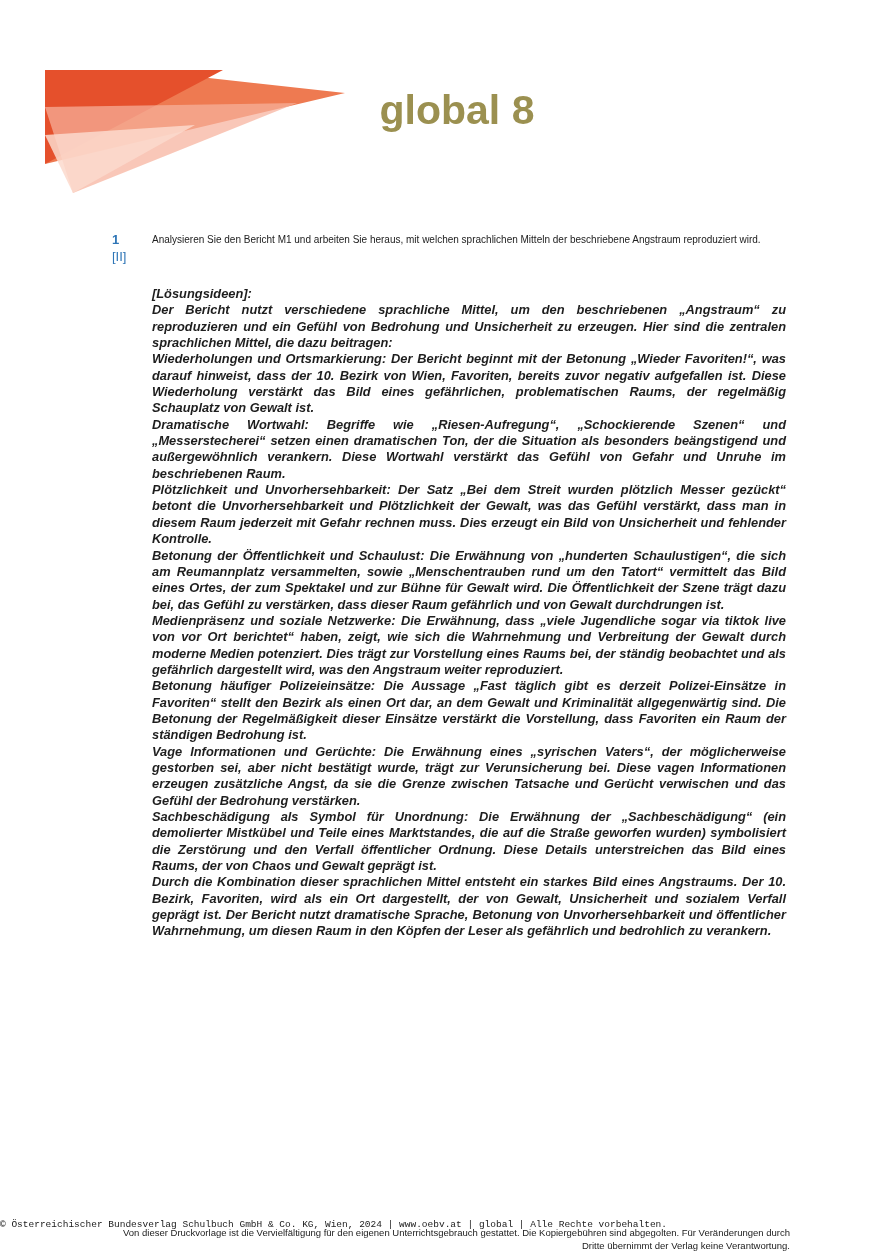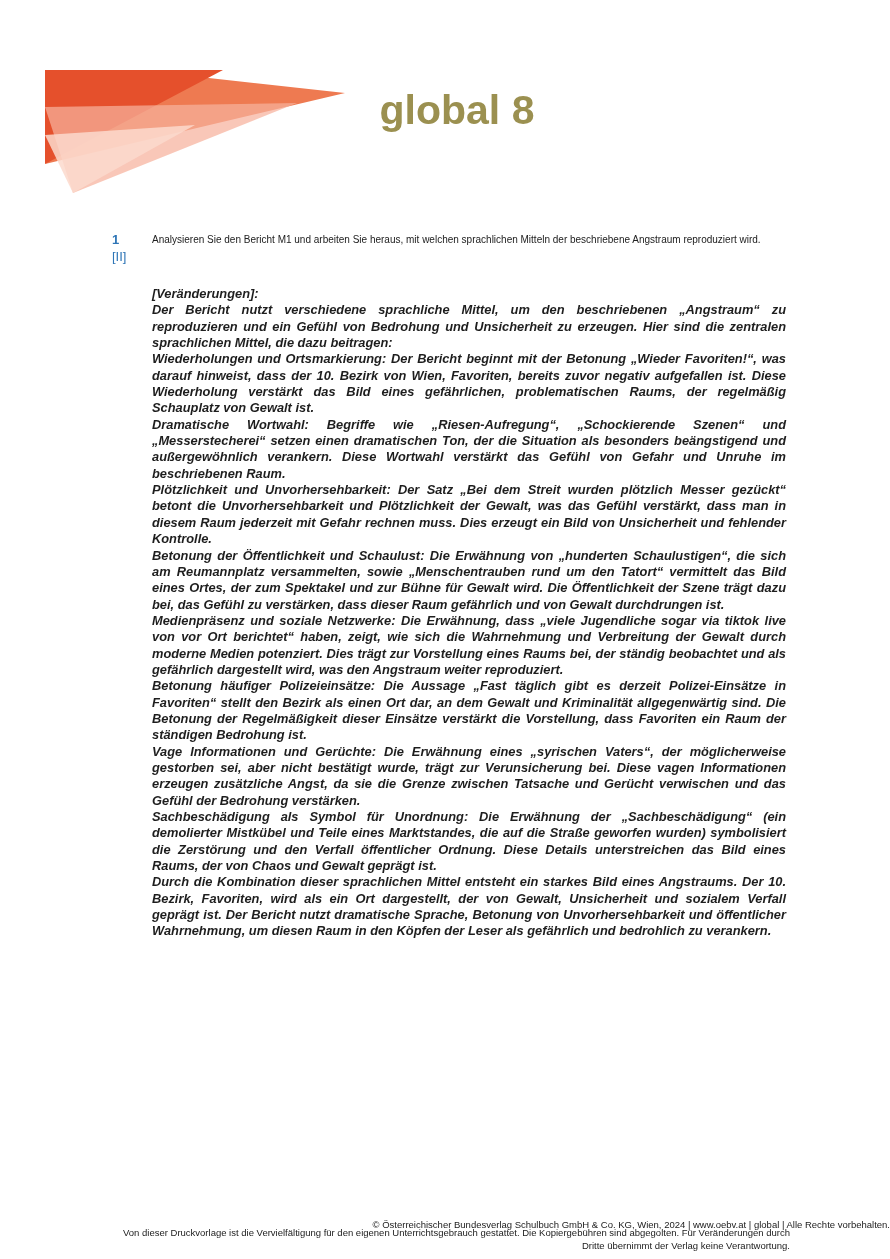--- a/index.html
+++ b/index.html
@@ -95,23 +95,24 @@
     left: 101px;
     top: 1118px;
     width: 76px;
     height: 70px;
   }
   .footer-line1 {
     position: absolute;
     top: 1180px;
     left: 0;
     width: 100%;
-    text-align: right;
+    text-align: left;
     font-size: 9.5px;
     color: #212121;
+    font-family: Liberation Mono, monospace;
   }
   .footer-line2 {
     position: absolute;
     top: 1187px;
     left: 106px;
     width: 684px;
     font-size: 9.5px;
     line-height: 1.4;
     color: #212121;
     text-align: right;
@@ -136,21 +137,21 @@
 
   <div class="task-row">
     <div class="task-marker">
       <div class="task-number">1</div>
       <div class="task-level">[II]</div>
     </div>
     <div class="task-text">Analysieren Sie den Bericht M1 und arbeiten Sie heraus, mit welchen sprachlichen Mitteln der beschriebene Angstraum reproduziert wird.</div>
   </div>
 
   <div class="solution">
-    <p class="intro">[Veränderungen]:</p>
+    <p class="intro">[Lösungsideen]:</p>
     <p>Der Bericht nutzt verschiedene sprachliche Mittel, um den beschriebenen „Angstraum“ zu reproduzieren und ein Gefühl von Bedrohung und Unsicherheit zu erzeugen. Hier sind die zentralen sprachlichen Mittel, die dazu beitragen:</p>
     <p>Wiederholungen und Ortsmarkierung: Der Bericht beginnt mit der Betonung „Wieder Favoriten!“, was darauf hinweist, dass der 10. Bezirk von Wien, Favoriten, bereits zuvor negativ aufgefallen ist. Diese Wiederholung verstärkt das Bild eines gefährlichen, problematischen Raums, der regelmäßig Schauplatz von Gewalt ist.</p>
     <p>Dramatische Wortwahl: Begriffe wie „Riesen-Aufregung“, „Schockierende Szenen“ und „Messerstecherei“ setzen einen dramatischen Ton, der die Situation als besonders beängstigend und außergewöhnlich verankern. Diese Wortwahl verstärkt das Gefühl von Gefahr und Unruhe im beschriebenen Raum.</p>
     <p>Plötzlichkeit und Unvorhersehbarkeit: Der Satz „Bei dem Streit wurden plötzlich Messer gezückt“ betont die Unvorhersehbarkeit und Plötzlichkeit der Gewalt, was das Gefühl verstärkt, dass man in diesem Raum jederzeit mit Gefahr rechnen muss. Dies erzeugt ein Bild von Unsicherheit und fehlender Kontrolle.</p>
     <p>Betonung der Öffentlichkeit und Schaulust: Die Erwähnung von „hunderten Schaulustigen“, die sich am Reumannplatz versammelten, sowie „Menschentrauben rund um den Tatort“ vermittelt das Bild eines Ortes, der zum Spektakel und zur Bühne für Gewalt wird. Die Öffentlichkeit der Szene trägt dazu bei, das Gefühl zu verstärken, dass dieser Raum gefährlich und von Gewalt durchdrungen ist.</p>
     <p>Medienpräsenz und soziale Netzwerke: Die Erwähnung, dass „viele Jugendliche sogar via tiktok live von vor Ort berichtet“ haben, zeigt, wie sich die Wahrnehmung und Verbreitung der Gewalt durch moderne Medien potenziert. Dies trägt zur Vorstellung eines Raums bei, der ständig beobachtet und als gefährlich dargestellt wird, was den Angstraum weiter reproduziert.</p>
     <p>Betonung häufiger Polizeieinsätze: Die Aussage „Fast täglich gibt es derzeit Polizei-Einsätze in Favoriten“ stellt den Bezirk als einen Ort dar, an dem Gewalt und Kriminalität allgegenwärtig sind. Die Betonung der Regelmäßigkeit dieser Einsätze verstärkt die Vorstellung, dass Favoriten ein Raum der ständigen Bedrohung ist.</p>
     <p>Vage Informationen und Gerüchte: Die Erwähnung eines „syrischen Vaters“, der möglicherweise gestorben sei, aber nicht bestätigt wurde, trägt zur Verunsicherung bei. Diese vagen Informationen erzeugen zusätzliche Angst, da sie die Grenze zwischen Tatsache und Gerücht verwischen und das Gefühl der Bedrohung verstärken.</p>
     <p>Sachbeschädigung als Symbol für Unordnung: Die Erwähnung der „Sachbeschädigung“ (ein demolierter Mistkübel und Teile eines Marktstandes, die auf die Straße geworfen wurden) symbolisiert die Zerstörung und den Verfall öffentlicher Ordnung. Diese Details unterstreichen das Bild eines Raums, der von Chaos und Gewalt geprägt ist.</p>
     <p>Durch die Kombination dieser sprachlichen Mittel entsteht ein starkes Bild eines Angstraums. Der 10. Bezirk, Favoriten, wird als ein Ort dargestellt, der von Gewalt, Unsicherheit und sozialem Verfall geprägt ist. Der Bericht nutzt dramatische Sprache, Betonung von Unvorhersehbarkeit und öffentlicher Wahrnehmung, um diesen Raum in den Köpfen der Leser als gefährlich und bedrohlich zu verankern.</p>

